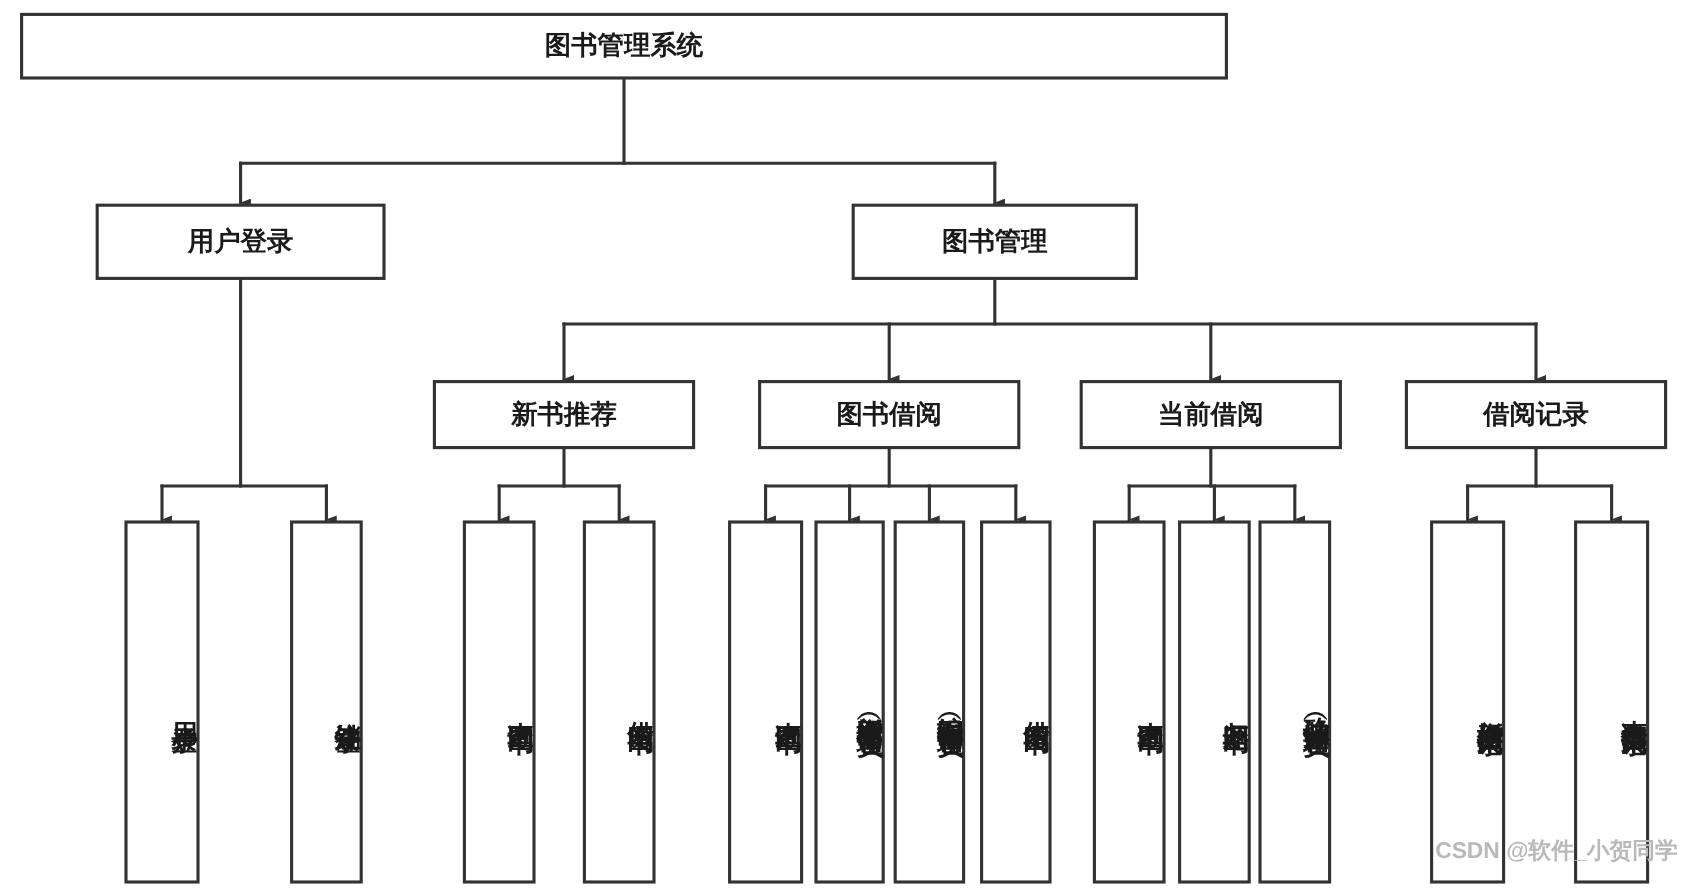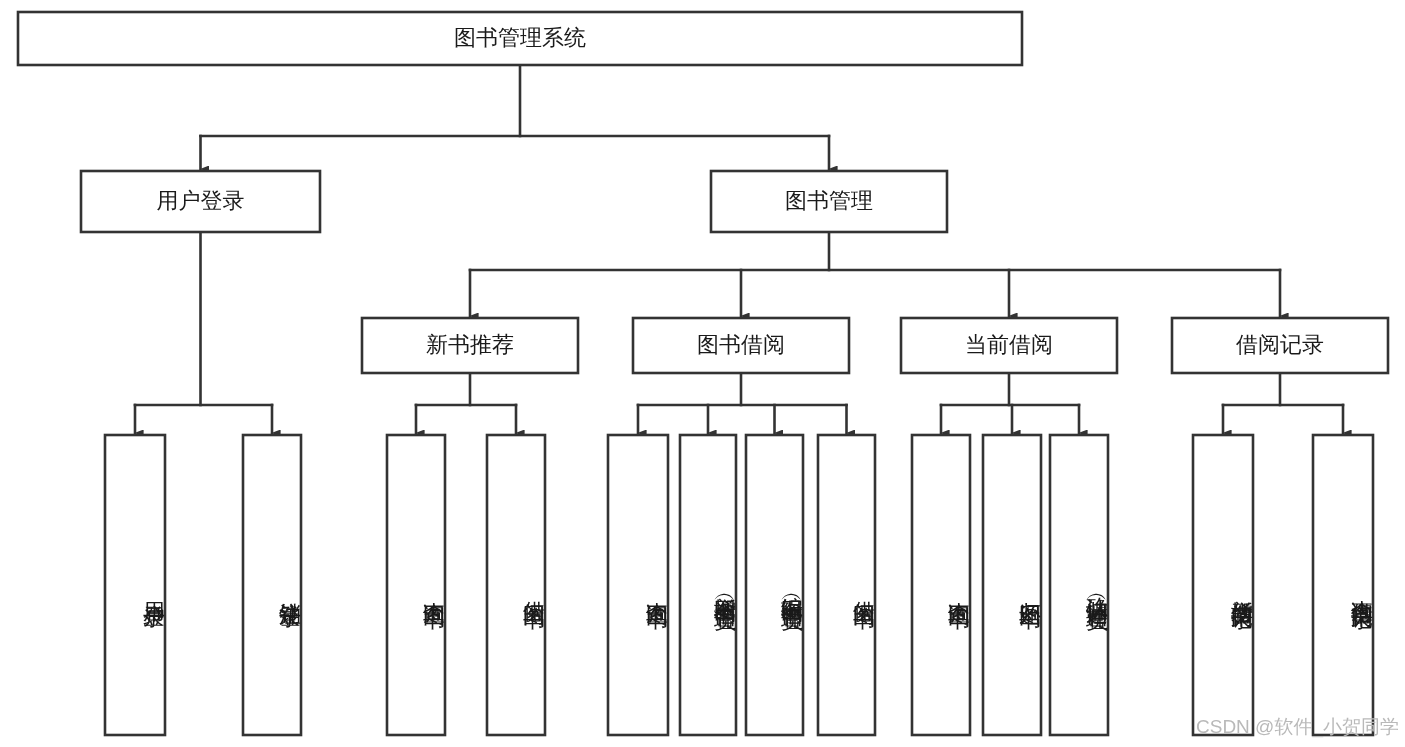--- a/index.html
+++ b/index.html
@@ -12,20 +12,21 @@
     height: 747px;
     font-family: "Liberation Sans", "DejaVu Sans", sans-serif;
     overflow: hidden;
     position: relative;
   }
   #diagram-root {
     position: relative;
     width: 1405px;
     height: 747px;
     background: #ffffff;
+    font-weight: bold;
   }
   svg.diagram-canvas {
     position: absolute;
     left: 0;
     top: 0;
     width: 1405px;
     height: 747px;
   }
   .node-rect {
     fill: #ffffff;
@@ -160,14 +161,14 @@
       <div class="node-label-v" style="left: 680px; top: 449px; width: 56px; height: 278px;">新增图书（管理员）</div>
       <div class="node-label-v" style="left: 746px; top: 449px; width: 57px; height: 278px;">编辑图书（管理员）</div>
       <div class="node-label-v" style="left: 818px; top: 449px; width: 57px; height: 278px;">借阅图书</div>
       <div class="node-label-v" style="left: 912px; top: 449px; width: 58px; height: 278px;">查询图书</div>
       <div class="node-label-v" style="left: 983px; top: 449px; width: 58px; height: 278px;">归还图书</div>
       <div class="node-label-v" style="left: 1050px; top: 449px; width: 58px; height: 278px;">确认归还（管理员）</div>
       <div class="node-label-v" style="left: 1193px; top: 449px; width: 60px; height: 278px;">新增借阅记录</div>
       <div class="node-label-v" style="left: 1313px; top: 449px; width: 60px; height: 278px;">查询借阅记录</div>
     </div>
 
-  <div class="watermark" style="left: 1196px; top: 714px;">CSDN @软件_小贺同学</div>
+  <div class="watermark" style="left: 1196px; top: 696px;">CSDN @软件_小贺同学</div>
 </div>
 
 </body></html>

